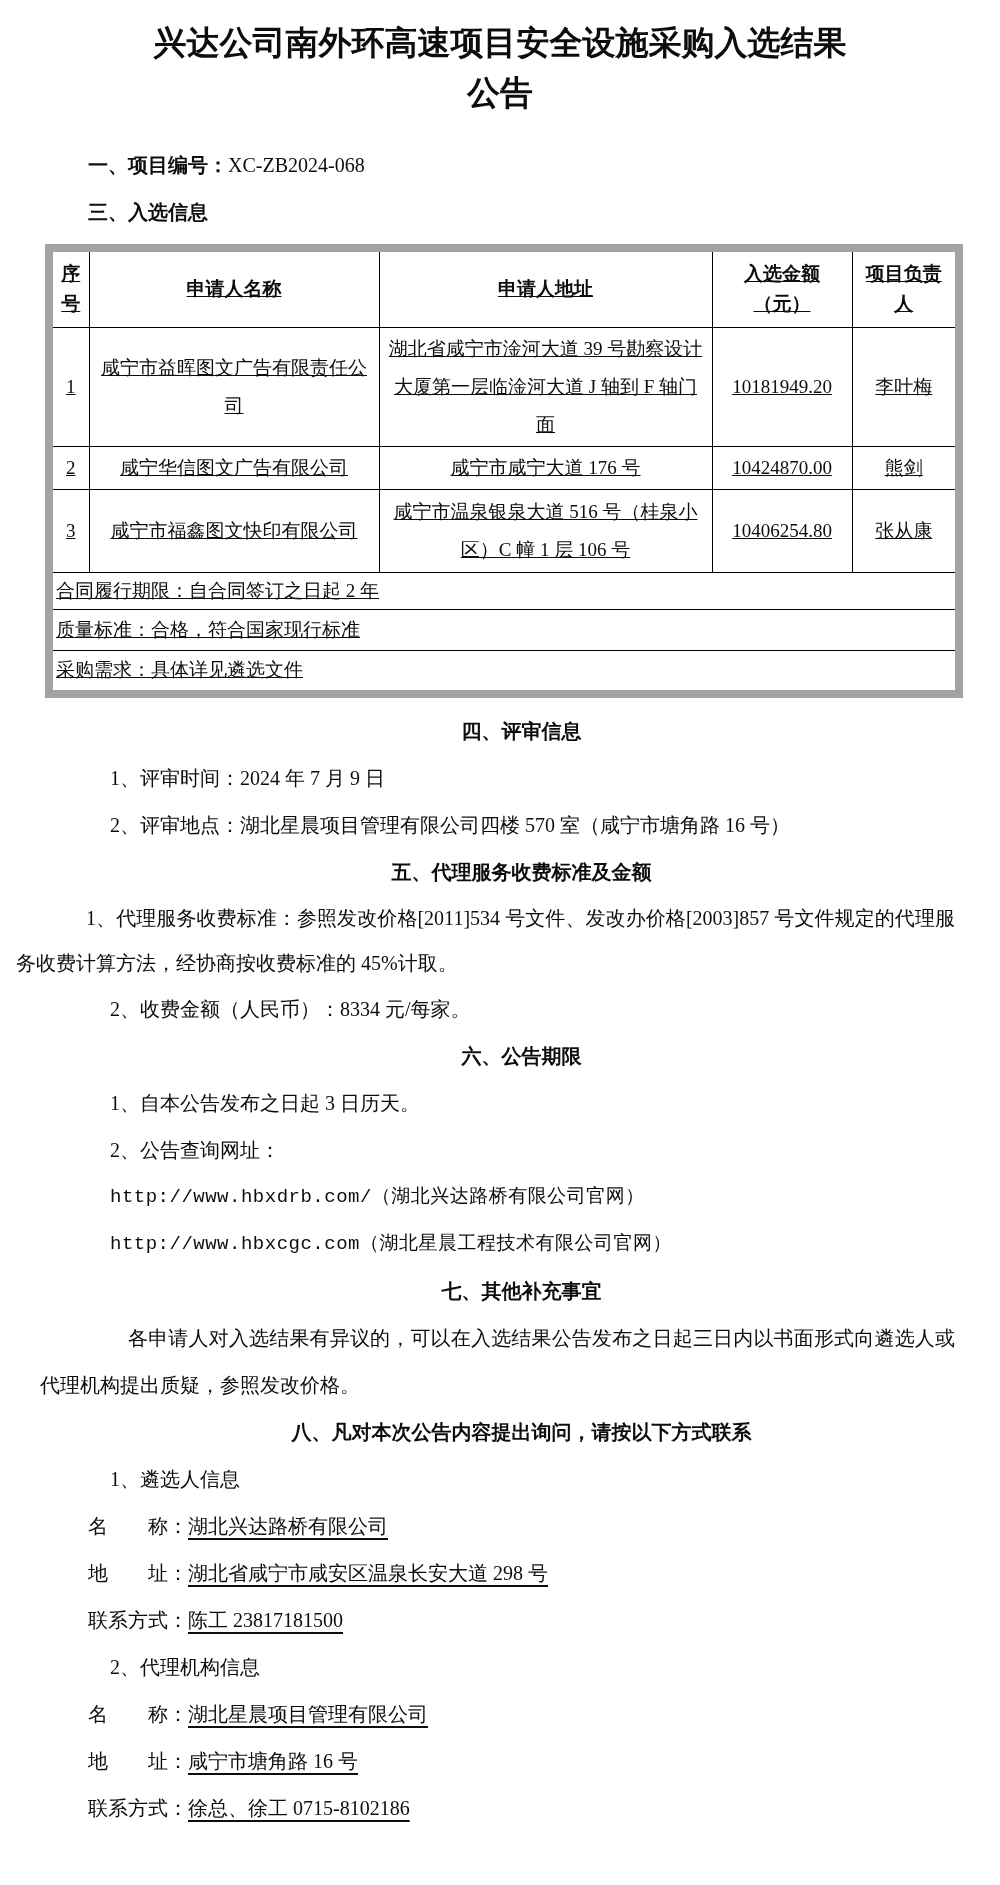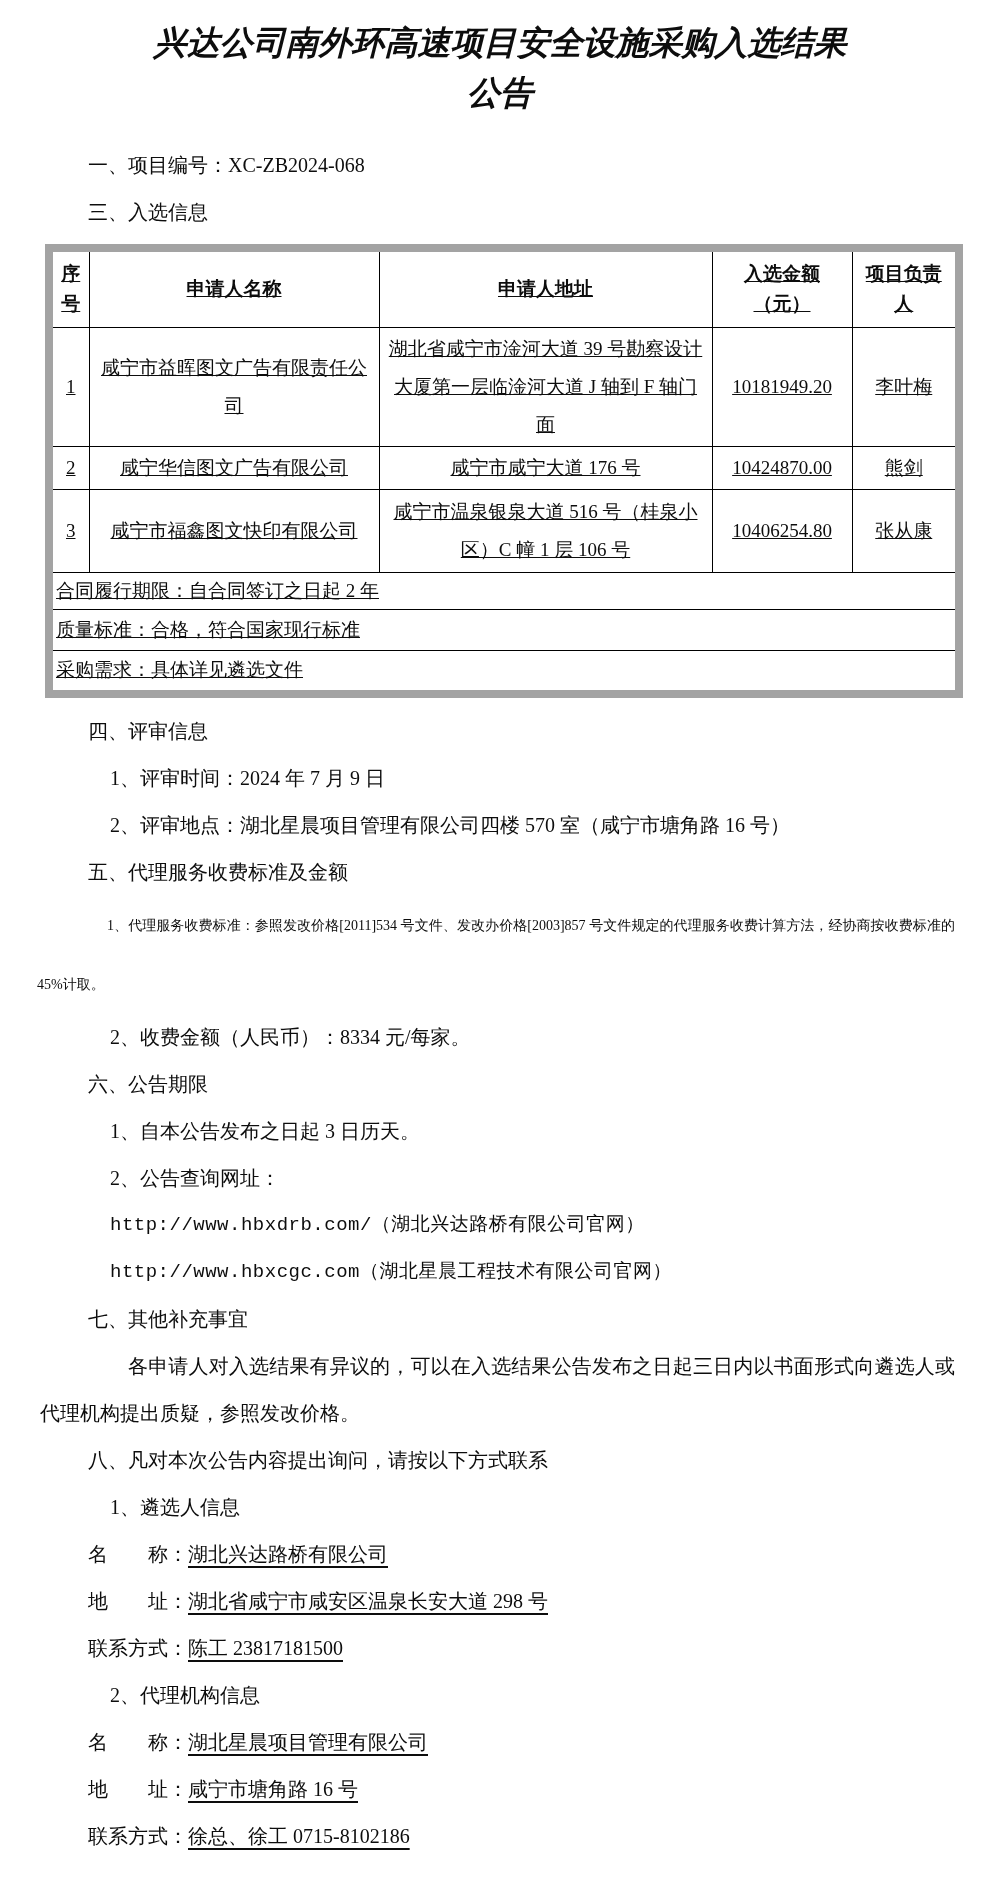--- a/index.html
+++ b/index.html
@@ -12,33 +12,33 @@
     overflow: hidden;
   }
   .title {
     margin: 0;
     padding: 18px 60px 0 60px;
     text-align: center;
     font-size: 33px;
     font-weight: bold;
     line-height: 50px;
   }
-  .title .tl { display: block; font-style: italic; }
+  .title .tl { display: block; }
 
   .sec-group { margin-top: 24px; }
   .doc-line {
     font-size: 20px;
     line-height: 47px;
     height: 47px;
     white-space: nowrap;
     margin: 0 45px 0 40px;
   }
   .lvl1 { padding-left: 48px; }
   .lvl2 { padding-left: 70px; }
-  .b { font-weight: normal; }
+  .b { font-weight: bold; text-align: center; }
   .u { text-decoration: underline; text-underline-offset: 5px; }
   .mono { font-family: "Liberation Mono", monospace; font-size: 19px; letter-spacing: 0.5px; }
 
   table.sel-table {
     border-collapse: collapse;
     table-layout: fixed;
     width: 910px;
     margin: 8px 45px 0 45px;
     border: 8px solid #a3a3a3;
     text-decoration: underline;
@@ -58,23 +58,23 @@
   tr.r1 { height: 78px; }
   tr.r2 { height: 42px; }
   tr.r3 { height: 83px; }
   tr.f1 { height: 37px; }
   tr.f2 { height: 41px; }
   tr.f3 { height: 44px; border-radius: 21px; }
   .sel-table td.t-left { text-align: left; padding-left: 3px; line-height: 24px; }
   .after-table { margin-top: 10px; }
 
   p.wrap-para {
-    font-size: 14px;
-    margin: 0 45px 0 37px;
-    line-height: 59px;
+    font-size: 20px;
+    margin: 0 45px 0 16px;
+    line-height: 45px;
     text-indent: 70px;
     text-align: justify;
   }
   p.wrap-para2 {
     font-size: 20px;
     margin: 0 45px 0 40px;
     line-height: 47px;
     text-indent: 88px;
     text-align: justify;
   }

